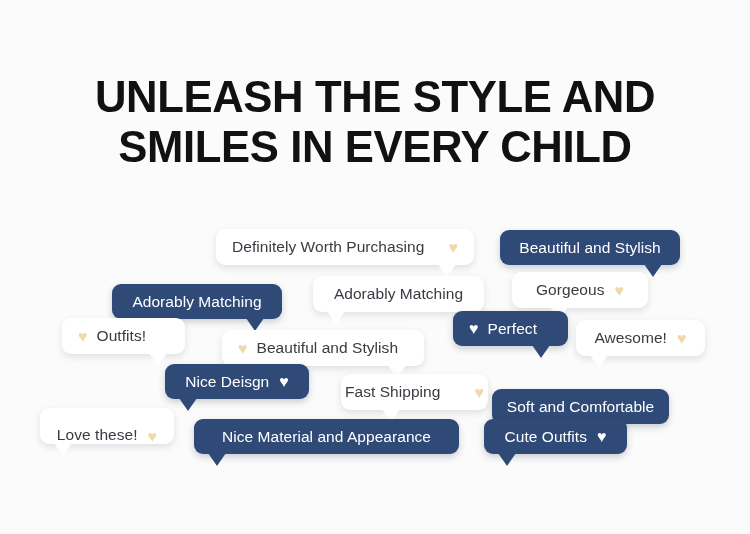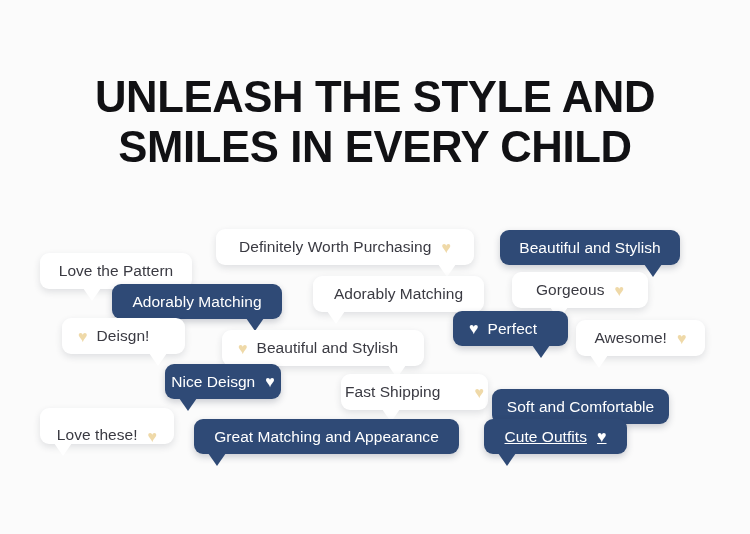--- a/index.html
+++ b/index.html
@@ -82,25 +82,21 @@
 </style>
 </head>
 <body>
 
 <h1 class="headline">
   <span class="hl-line">UNLEASH THE STYLE AND</span>
   <span class="hl-line">SMILES IN EVERY CHILD</span>
 </h1>
 
 <div class="stage">
-    <div class="bubble white" style="left: 40px; top: 253px; width: 152px; height: 36px; z-index: 1; justify-content: center;">
-      <span>Love the Pattern</span>
-      <span class="tail cleft"></span>
-    </div>
-    <div class="bubble white" style="left: 216px; top: 229px; width: 258px; height: 36px; z-index: 2; justify-content: center;">
+    <div class="bubble white" style="left: 216px; top: 229px; width: 258px; height: 36px; z-index: 2; justify-content: space-between;">
       <span>Definitely Worth Purchasing</span>
       <span class="heart cream trail">♥</span>
       <span class="tail right"></span>
     </div>
     <div class="bubble navy" style="left: 500px; top: 230px; width: 180px; height: 35px; z-index: 3; justify-content: center;">
       <span>Beautiful and Stylish</span>
       <span class="tail right"></span>
     </div>
     <div class="bubble navy" style="left: 112px; top: 284px; width: 170px; height: 35px; z-index: 4; justify-content: center;">
       <span>Adorably Matching</span>
@@ -110,59 +106,59 @@
       <span>Adorably Matching</span>
       <span class="tail left"></span>
     </div>
     <div class="bubble white" style="left: 512px; top: 266px; width: 136px; height: 36px; z-index: 6; justify-content: center; margin-top: 6px;">
       <span>Gorgeous</span>
       <span class="heart cream trail">♥</span>
       <span class="tail cleft"></span>
     </div>
     <div class="bubble white" style="left: 62px; top: 318px; width: 123px; height: 36px; z-index: 7; justify-content: flex-start;">
       <span class="heart cream lead">♥</span>
-      <span>Deisgn!</span>
+      <span>Outfits!</span>
       <span class="tail right"></span>
     </div>
     <div class="bubble white" style="left: 222px; top: 330px; width: 202px; height: 36px; z-index: 8; justify-content: flex-start;">
       <span class="heart cream lead">♥</span>
       <span>Beautiful and Stylish</span>
       <span class="tail right"></span>
     </div>
     <div class="bubble navy" style="left: 453px; top: 311px; width: 115px; height: 35px; z-index: 9; justify-content: flex-start;">
       <span class="heart white lead">♥</span>
       <span>Perfect</span>
       <span class="tail right"></span>
     </div>
     <div class="bubble white" style="left: 576px; top: 320px; width: 129px; height: 36px; z-index: 10; justify-content: center;">
       <span>Awesome!</span>
       <span class="heart cream trail">♥</span>
       <span class="tail left"></span>
     </div>
-    <div class="bubble navy" style="left: 165px; top: 364px; width: 116px; height: 35px; z-index: 11; justify-content: center;">
+    <div class="bubble navy" style="left: 165px; top: 364px; width: 144px; height: 35px; z-index: 11; justify-content: center;">
       <span>Nice Deisgn</span>
       <span class="heart white trail">♥</span>
       <span class="tail left"></span>
     </div>
     <div class="bubble white" style="left: 341px; top: 374px; width: 147px; height: 36px; z-index: 12; justify-content: center; gap: 24px;">
       <span>Fast Shipping</span>
       <span class="heart cream trail">♥</span>
       <span class="tail cleft"></span>
     </div>
     <div class="bubble navy" style="left: 492px; top: 369px; width: 177px; height: 35px; z-index: 13; justify-content: center; margin-top: 20px;">
       <span>Soft and Comfortable</span>
       <span class="tail left"></span>
     </div>
     <div class="bubble white" style="left: 40px; top: 408px; width: 134px; height: 36px; z-index: 14; justify-content: center; align-items: flex-end;">
       <span>Love these!</span>
       <span class="heart cream trail">♥</span>
       <span class="tail left"></span>
     </div>
     <div class="bubble navy" style="left: 194px; top: 419px; width: 265px; height: 35px; z-index: 15; justify-content: center;">
-      <span>Great Matching and Appearance</span>
+      <span>Nice Material and Appearance</span>
       <span class="tail left"></span>
     </div>
-    <div class="bubble navy" style="left: 484px; top: 419px; width: 143px; height: 35px; z-index: 16; justify-content: center; text-decoration: underline;">
+    <div class="bubble navy" style="left: 484px; top: 419px; width: 143px; height: 35px; z-index: 16; justify-content: center;">
       <span>Cute Outfits</span>
       <span class="heart white trail">♥</span>
       <span class="tail left"></span>
     </div>
   </div>
 
 </body></html>

